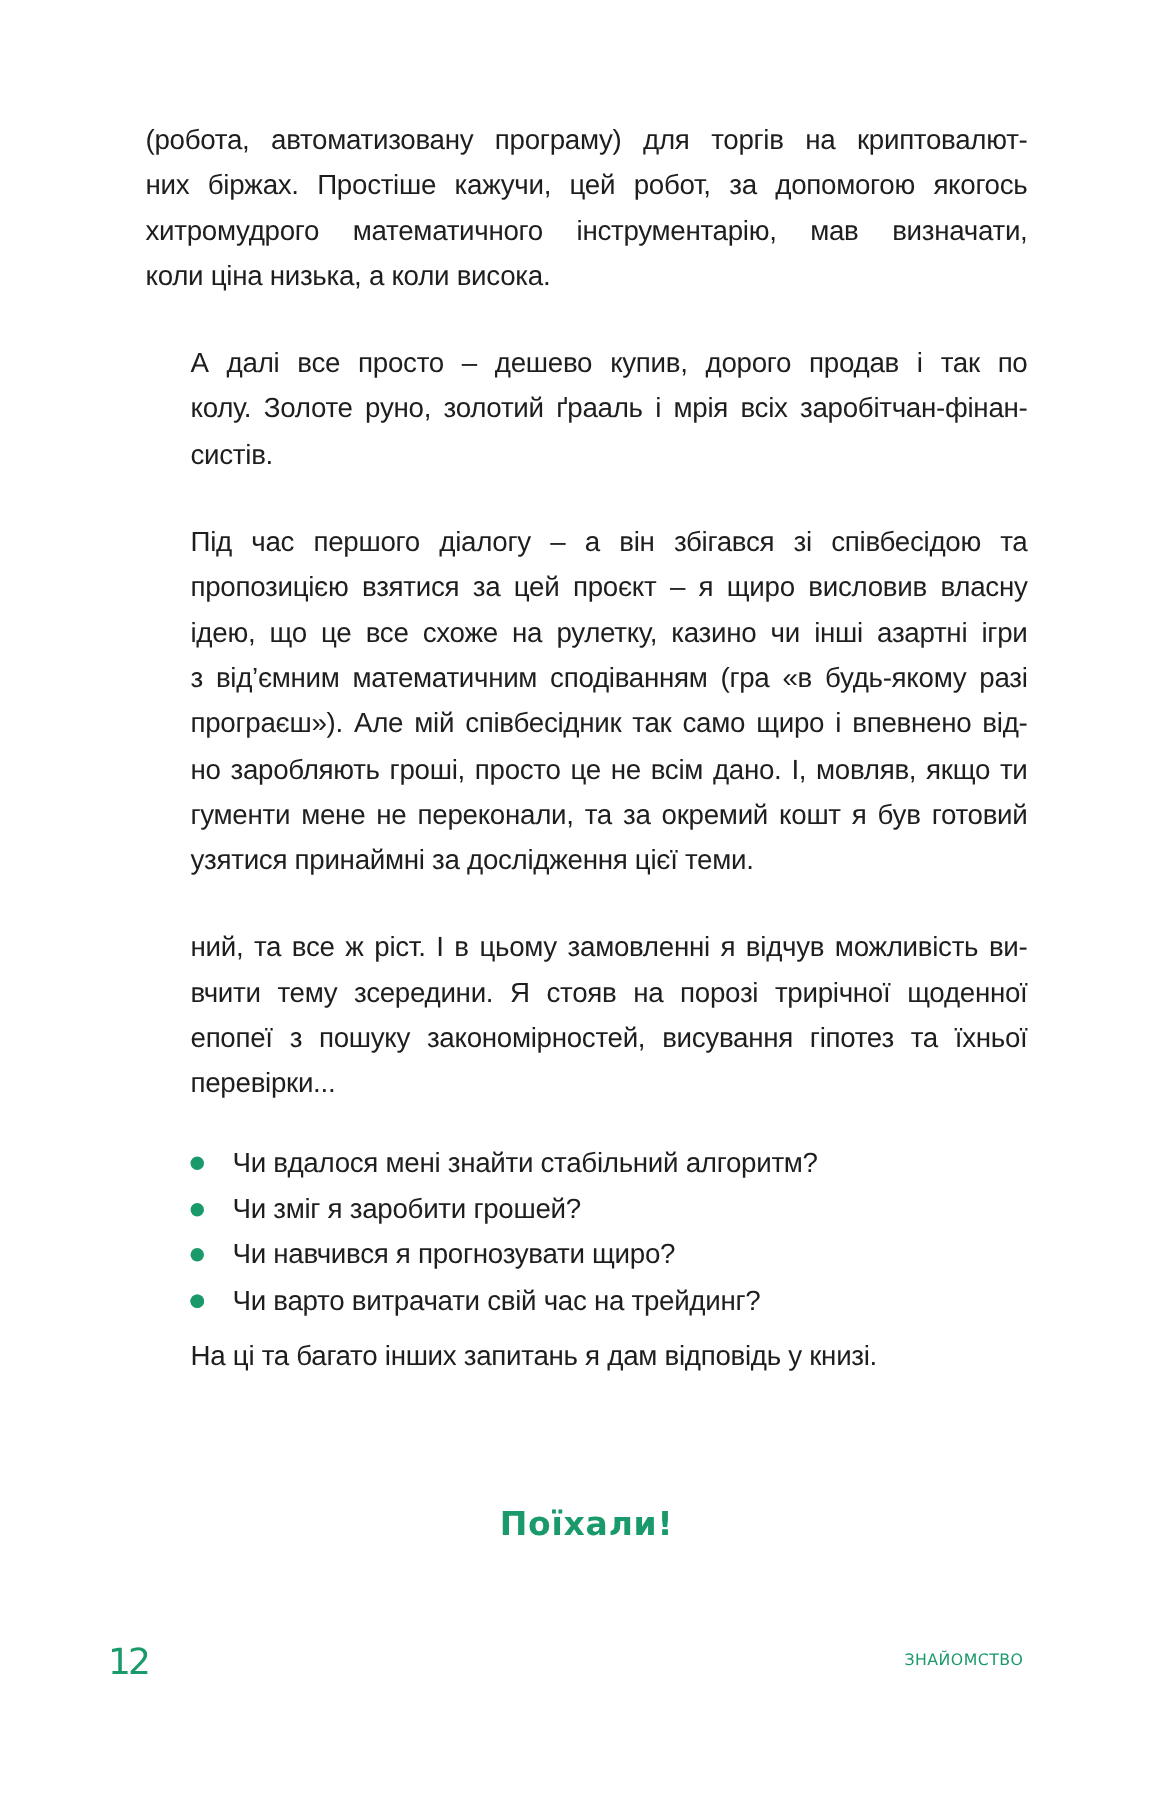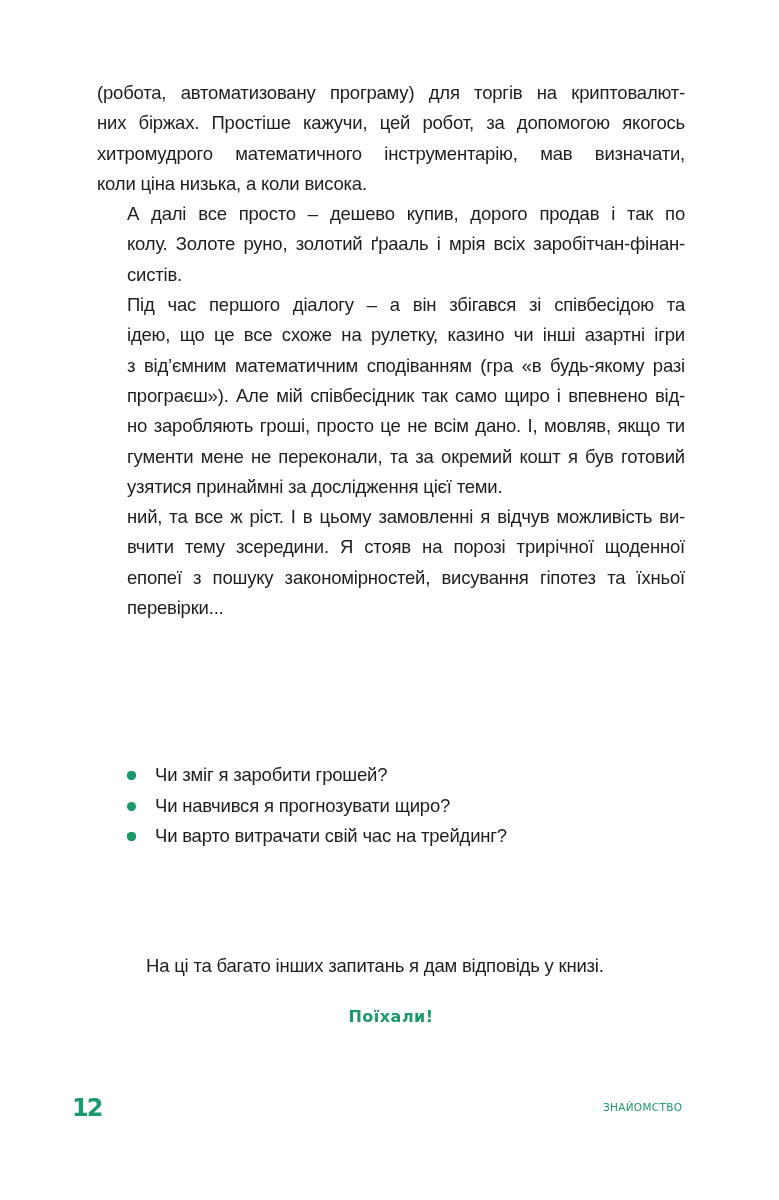--- a/index.html
+++ b/index.html
@@ -4,38 +4,38 @@
   <style>
     html, body { margin: 0; padding: 0; background: #ffffff; }
     body { width: 779px; height: 1200px; position: relative; overflow: hidden; }
     .page {
       position: absolute; left: 97px; top: 78px; width: 588px;
       font-family: "Liberation Sans", sans-serif;
       font-size: 18.5px; line-height: 30.3px; color: #1e1e1e;
       letter-spacing: -0.2px;
     }
     .para { margin: 0; text-align: justify; text-align-last: left; }
-    .para.indent { text-indent: 30px; }
+    .para.indent { text-indent: 30px; margin-top: 28px; }
     .para .ln { display: block; text-align: justify; text-align-last: justify; white-space: nowrap; }
     .para .ln.last { text-align-last: left; }
     .bullets { list-style: none; margin: 0; padding: 0; position: absolute; left: 30px; top: 682px; }
     .bullets li { position: relative; padding-left: 28px; line-height: 30.5px; white-space: nowrap; }
     .bullets .dot {
       position: absolute; left: 0; top: 11px; width: 9px; height: 9px; border-radius: 50%;
       background: #1a9a6a;
     }
-    .closing { position: absolute; left: 30px; top: 873px; white-space: nowrap; margin-left: 19px; }
+    .closing { position: absolute; left: 30px; top: 811px; white-space: nowrap; }
     .cta {
       position: absolute; left: 0; width: 588px; top: 924px; text-align: center;
-      font-family: "DejaVu Sans", sans-serif; font-weight: bold; font-size: 16px;
+      font-family: "DejaVu Sans", sans-serif; font-weight: bold; font-size: 22px;
       color: #1a9a6a; letter-spacing: 0.5px;
     }
     .page-number {
       position: absolute; left: 72px; top: 1094px;
-      font-family: "DejaVu Sans", sans-serif; font-weight: bold; font-size: 24px;
+      font-family: "DejaVu Sans", sans-serif; font-weight: normal; font-size: 24px;
       color: #1a9a6a; letter-spacing: -2px;
     }
     .running-head {
       position: absolute; left: 603px; top: 1101px;
       font-family: "DejaVu Sans", sans-serif; font-size: 10.5px;
       color: #1a9a6a; letter-spacing: 0.3px;
     }
   </style>
 </head>
 <body>
@@ -48,37 +48,38 @@
         <span class="ln">хитромудрого математичного інструментарію, мав визначати,</span>
         <span class="ln last">коли ціна низька, а коли висока.</span>
       </p>
       <p class="para indent">
         <span class="ln" style="text-indent: 30px;">А далі все просто – дешево купив, дорого продав і так по</span>
         <span class="ln">колу. Золоте руно, золотий ґрааль і мрія всіх заробітчан-фінан-</span>
         <span class="ln last">систів.</span>
       </p>
       <p class="para indent">
         <span class="ln" style="text-indent: 30px;">Під час першого діалогу – а він збігався зі співбесідою та</span>
+        <span class="ln">пропозицією взятися за цей проєкт – я щиро висловив власну</span>
         <span class="ln">ідею, що це все схоже на рулетку, казино чи інші азартні ігри</span>
         <span class="ln">з від’ємним математичним сподіванням (гра «в будь-якому разі</span>
         <span class="ln">програєш»). Але мій співбесідник так само щиро і впевнено від-</span>
         <span class="ln">но заробляють гроші, просто це не всім дано. І, мовляв, якщо ти</span>
         <span class="ln">гументи мене не переконали, та за окремий кошт я був готовий</span>
         <span class="ln last">узятися принаймні за дослідження цієї теми.</span>
       </p>
       <p class="para indent">
         <span class="ln">ний, та все ж ріст. І в цьому замовленні я відчув можливість ви-</span>
         <span class="ln">вчити тему зсередини. Я стояв на порозі трирічної щоденної</span>
         <span class="ln">епопеї з пошуку закономірностей, висування гіпотез та їхньої</span>
         <span class="ln last">перевірки...</span>
       </p>
     </div>
 
   <ul class="bullets">
-    <li><span class="dot"></span></li>
+    <li><span class="dot"></span><span>Чи вдалося мені знайти стабільний алгоритм?</span></li>
     <li><span class="dot"></span><span>Чи зміг я заробити грошей?</span></li>
     <li><span class="dot"></span><span>Чи навчився я прогнозувати щиро?</span></li>
     <li><span class="dot"></span></li>
     <li><span class="dot"></span><span>Чи варто витрачати свій час на трейдинг?</span></li>
   </ul>
 
   <div class="closing">На ці та багато інших запитань я дам відповідь у книзі.</div>
   <div class="cta">Поїхали!</div>
 </div>
 

